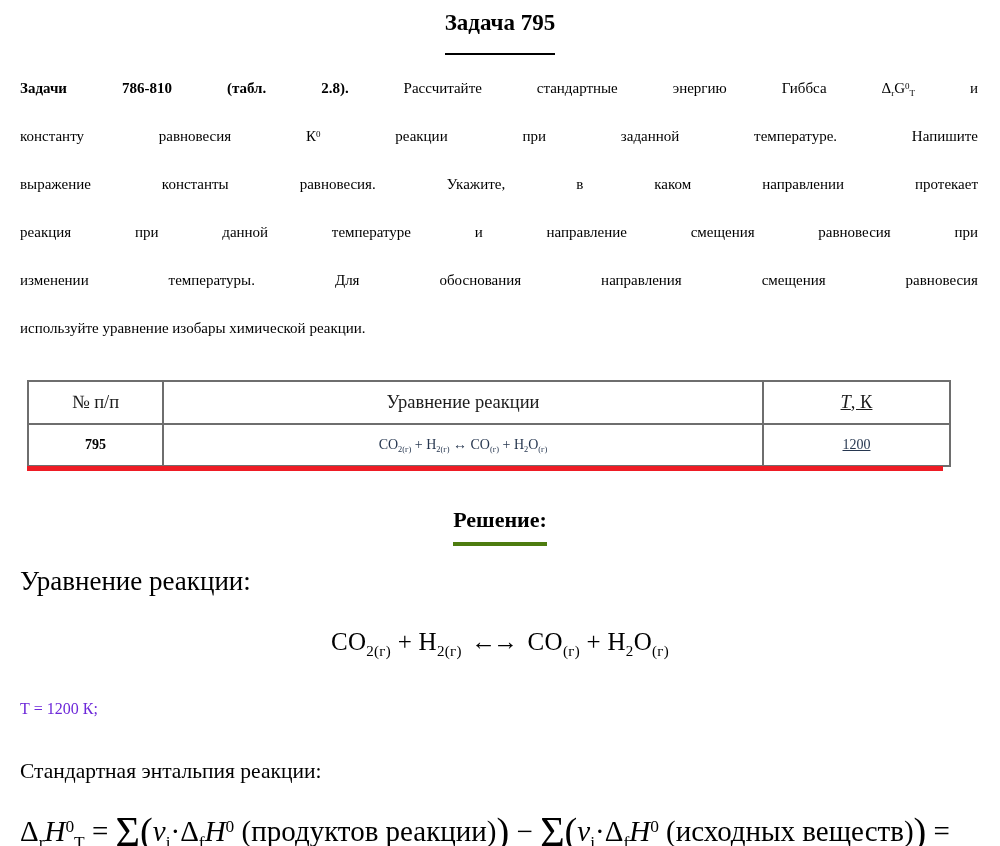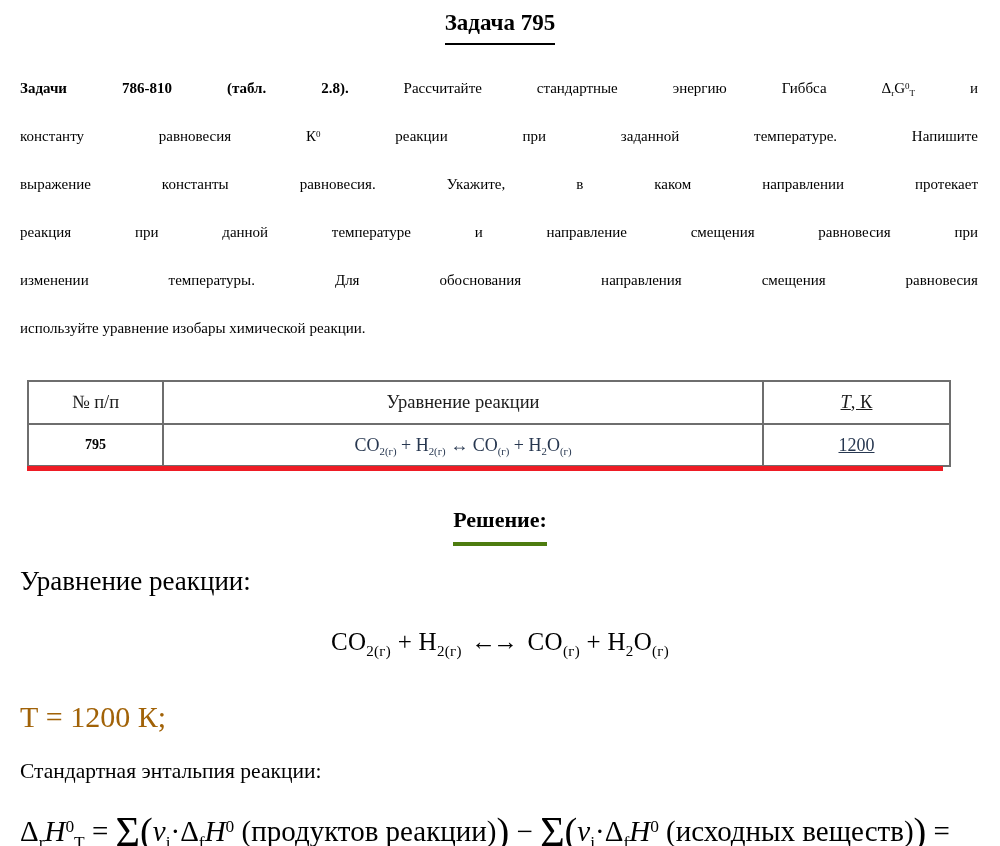--- a/index.html
+++ b/index.html
@@ -25,21 +25,21 @@
     position: absolute;
     top: 10px;
     left: 0;
     width: 100%;
     text-align: center;
     font-size: 23px;
     font-weight: bold;
   }
   .doc-title .u {
     border-bottom: 2px solid #000;
-    padding-bottom: 8px;
+    padding-bottom: 18px;
   }
   
   .intro {
     position: absolute;
     top: 64px;
     left: 20px;
     right: 22px;
     font-size: 15px;
   }
   .intro .line {
@@ -61,21 +61,21 @@
     border-collapse: collapse;
     table-layout: fixed;
   }
   .task-table td {
     border: 2px solid #6e6e6e;
     text-align: center;
     vertical-align: middle;
     padding: 0;
   }
   .task-table .hdr td { height: 41px; font-size: 18.5px; color: #1c1c1c; }
-  .task-table .row td { height: 40px; font-size: 18px; }
+  .task-table .row td { height: 40px; font-size: 14px; }
   .col-num  { width: 133px; }
   .col-eq   { width: 598px; margin-top: 16px; }
   .col-temp { width: 185px; text-decoration: underline; }
   .task-table .row .num { font-weight: bold; color: #000; font-size: 14px; }
   .task-table .row .eq, .task-table .row .temp { color: #273750; }
   .redline {
     position: absolute;
     top: 466px;
     left: 27px;
     width: 916px;
@@ -109,22 +109,22 @@
     width: 100%;
     text-align: center;
     font-size: 25px;
     letter-spacing: 0.3px;
   }
   .main-equation .arrow { letter-spacing: -3px; padding: 0 6px; }
   .temp-line {
     position: absolute;
     top: 700px;
     left: 20px;
-    font-size: 30px;
-    color: #a16207;
+    font-size: 16px;
+    color: #6d28d9;
   }
   .enthalpy-label {
     position: absolute;
     top: 759px;
     left: 20px;
     font-size: 21.5px;
   }
   
   .enthalpy-formula {
     position: absolute;

